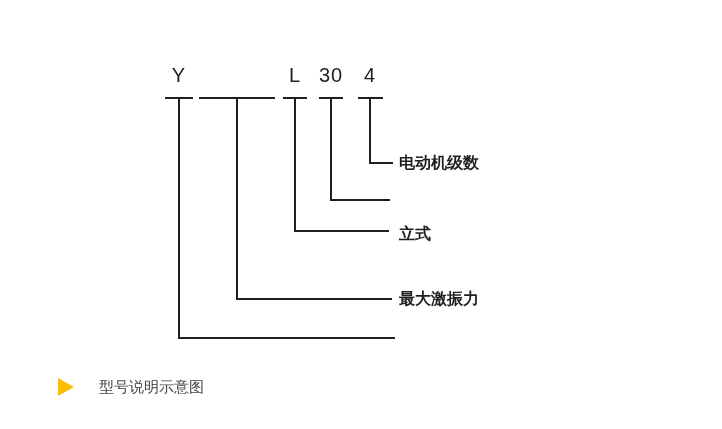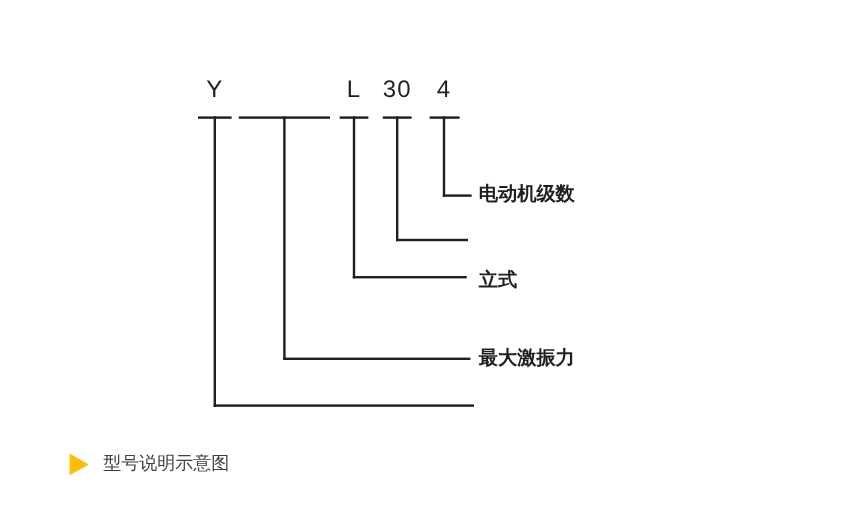--- a/index.html
+++ b/index.html
@@ -48,20 +48,21 @@
     line-height: 20px;
     white-space: nowrap;
   }
   
   .caption {
     position: absolute;
     left: 58px;
     top: 378px;
     display: flex;
     align-items: center;
+    gap: 13px;
   }
   .tri {
     width: 0;
     height: 0;
     border-left: 16px solid #fbbe00;
     border-top: 9px solid transparent;
     border-bottom: 9px solid transparent;
     margin-right: 12px;
   }
   .caption-text {

